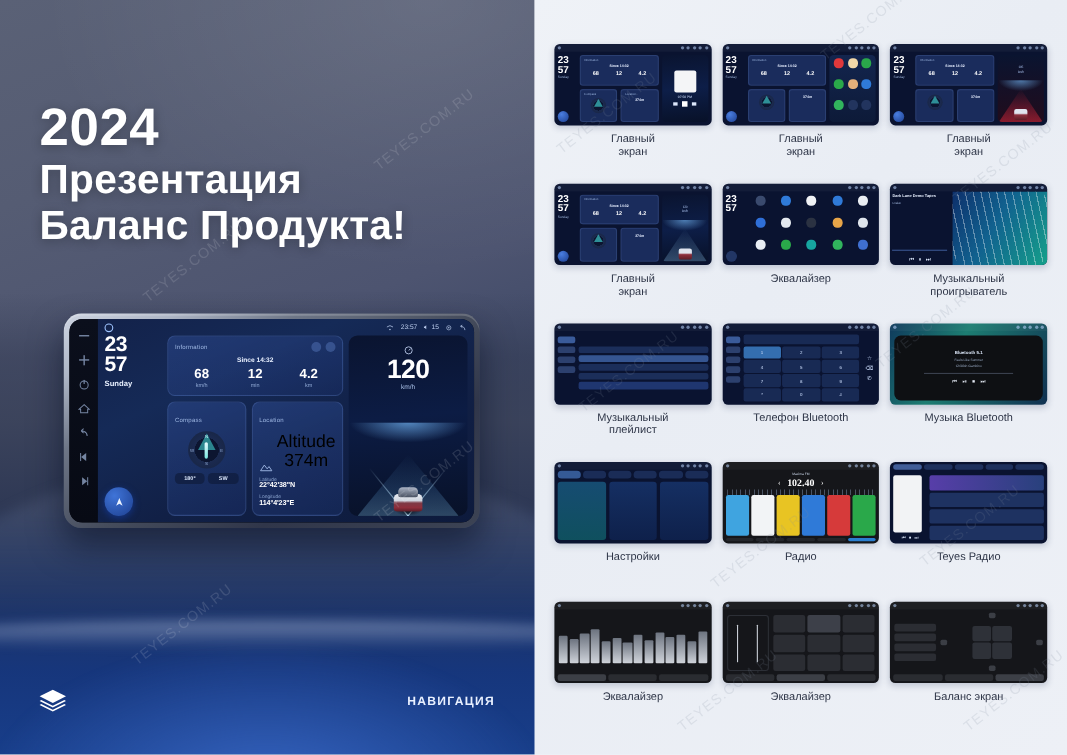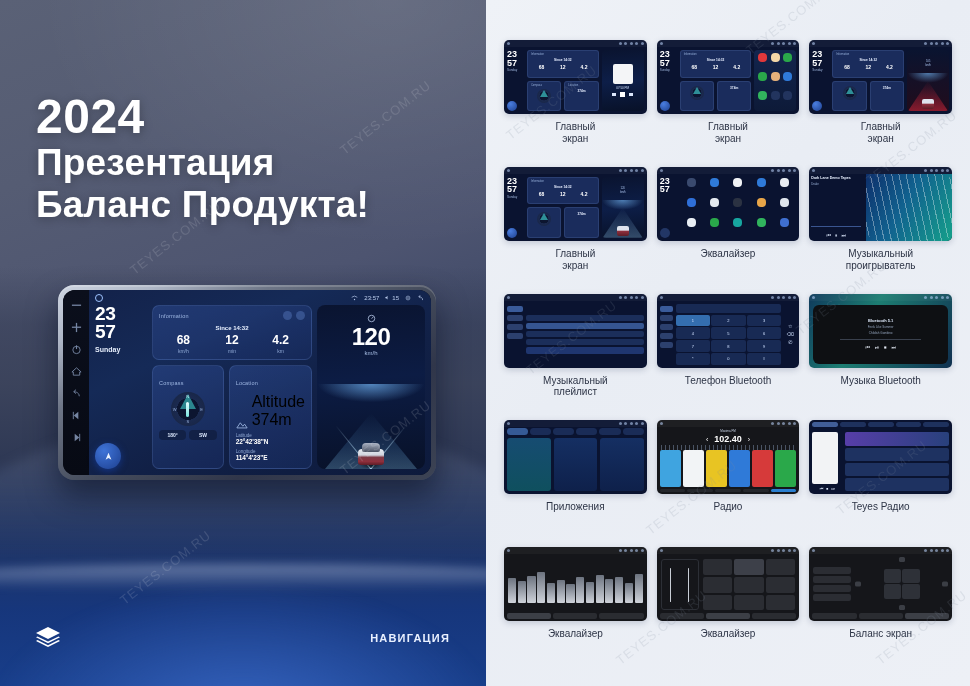--- a/index.html
+++ b/index.html
@@ -154,21 +154,21 @@
   .compass .cl.n { top: 2px; left: 50%; transform: translateX(-50%); color:#bff0ee;}
   .compass .cl.s { bottom: 2px; left: 50%; transform: translateX(-50%); }
   .compass .cl.w { left: 2px; top: 50%; transform: translateY(-50%); }
   .compass .cl.e { right: 2px; top: 50%; transform: translateY(-50%); }
   .cbar { margin-top: 4px; display: flex; gap: 3px; width: 100%; }
   .cbar div { flex: 1; text-align: center; font-size: 5px; color: #dbe7fb; font-weight: 700;
     background: rgba(16,30,64,.8); border-radius: 4px; padding: 2px 0; }
   .loc-row { margin-top: 4px; }
   .loc-row .lbl { font-size: 4.5px; color: #8ba4cf; }
   .loc-row .val { font-size: 6.5px; color: #ffffff; font-weight: 700; letter-spacing: -.1px; }
-  .alt-line { display: flex; align-items: flex-end; gap: 4px; margin-top: 4px; }
+  .alt-line { display: flex; align-items: flex-end; gap: 4px; margin-top: 4px; text-align: center; }
 
   .hu-right {
     width: 108px; border-radius: 8px; overflow: hidden; position: relative;
     background: linear-gradient(175deg, #0a1430 0%, #0c1c44 45%, #081128 100%);
     display: flex; flex-direction: column; align-items: center;
   }
   .spd-ic { margin-top: 9px; width: 9px; height: 9px; opacity: .8; }
   .spd { font-size: 24px; color: #fff; font-weight: 700; line-height: 1; margin-top: 2px; letter-spacing: -.5px; }
   .spd-u { font-size: 6px; color: #a8bfe6; margin-top: 1px; }
   .road { position: absolute; left: 0; right: 0; bottom: 0; top: 48%; overflow: hidden; }
@@ -299,21 +299,21 @@
   .eq-foot div.on { background:#3c3f46; }
 
   .bal-left { width: 38px; display:flex; flex-direction:column; gap:2px; justify-content:center; }
   .bal-left i { display:block; height:7px; border-radius:2px; background:#2b2d33; }
   .bal-pad { flex:1; position:relative; display:flex; align-items:center; justify-content:center; }
   .bal-grid { width:36px; height:30px; display:grid; grid-template-columns:1fr 1fr; grid-template-rows:1fr 1fr;
      gap:1.5px; }
   .bal-grid i { background:#2e3138; border-radius:2px; }
   .bal-pad .nub { position:absolute; width:6px; height:5px; border-radius:1.5px; background:#3b3e45; }
 
-  .radio-top { height: 16px; display:flex; align-items:center; justify-content:center; gap:6px; color:#fff; }
+  .radio-top { height: 16px; display:flex; align-items:center; justify-content:center; gap:6px; color:#fff;font-family:Liberation Serif, serif; }
   .radio-freq { font-size:9px; font-weight:700; }
   .radio-tiles { flex:1; display:grid; grid-template-columns: repeat(6,1fr); gap:1.5px; padding:0 3px; }
   .radio-tiles i { border-radius:2px; }
 
   .set-chips { height:9px; display:flex; gap:2px; padding:1px 3px; }
   .set-chips i { flex:1; border-radius:5px; background: rgba(70,110,190,.28); }
   .set-chips i.on { background: rgba(90,150,235,.55); }
   .set-cards { flex:1; display:flex; gap:3px; padding:2px 3px 3px; }
   .set-cards i { flex:1; border-radius:3px; background: linear-gradient(180deg, rgba(30,70,140,.55), rgba(16,38,86,.7)); }
   .set-cards i.teal { background: linear-gradient(180deg, rgba(25,90,130,.8), rgba(20,140,140,.5)); }
@@ -957,21 +957,21 @@
         <i></i>
         <i></i>
         <i></i>
       </div>
       <div class="set-cards">
         <i class="teal"></i>
         <i></i>
         <i></i>
       </div>
     </div>
-    <div class="caption">Приложения</div>
+    <div class="caption">Настройки</div>
   </div>
 
   <div class="tile">
     <div class="shot dark">
       <div class="tbar">
           <span class="dot"></span>
           <span class="grp">
             <span class="dot"></span>
             <span class="dot"></span>
             <span class="dot"></span>

